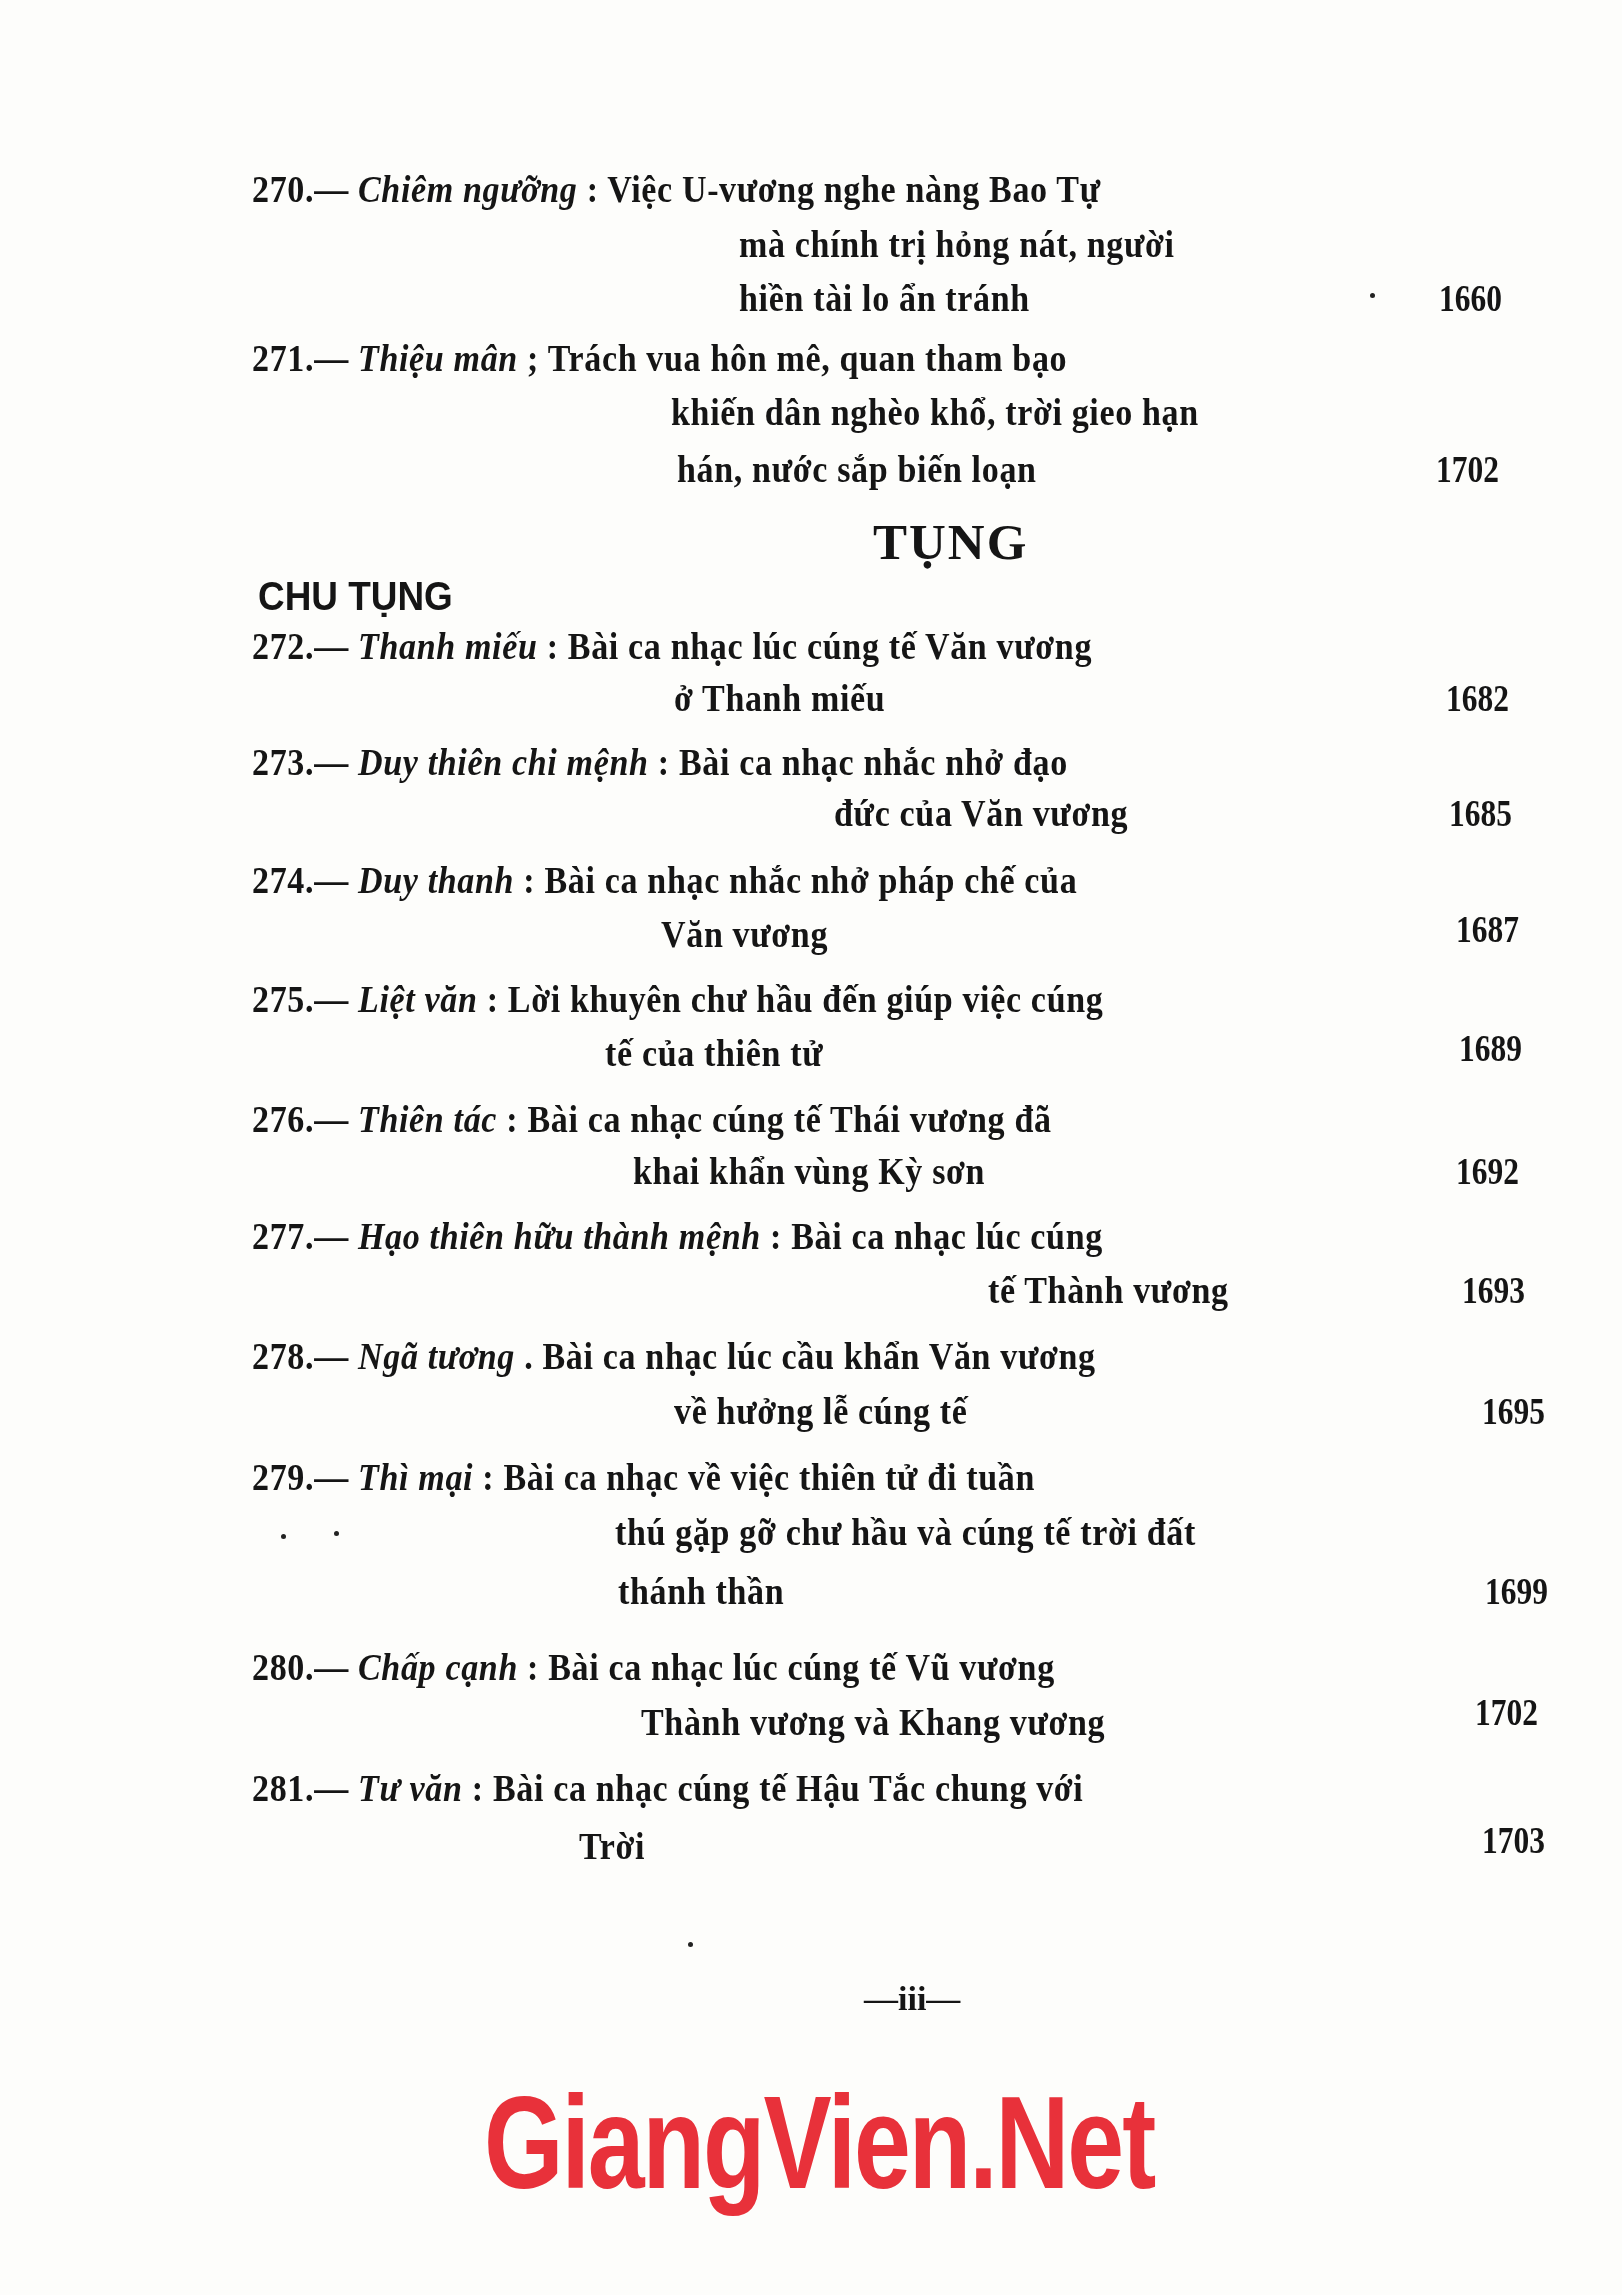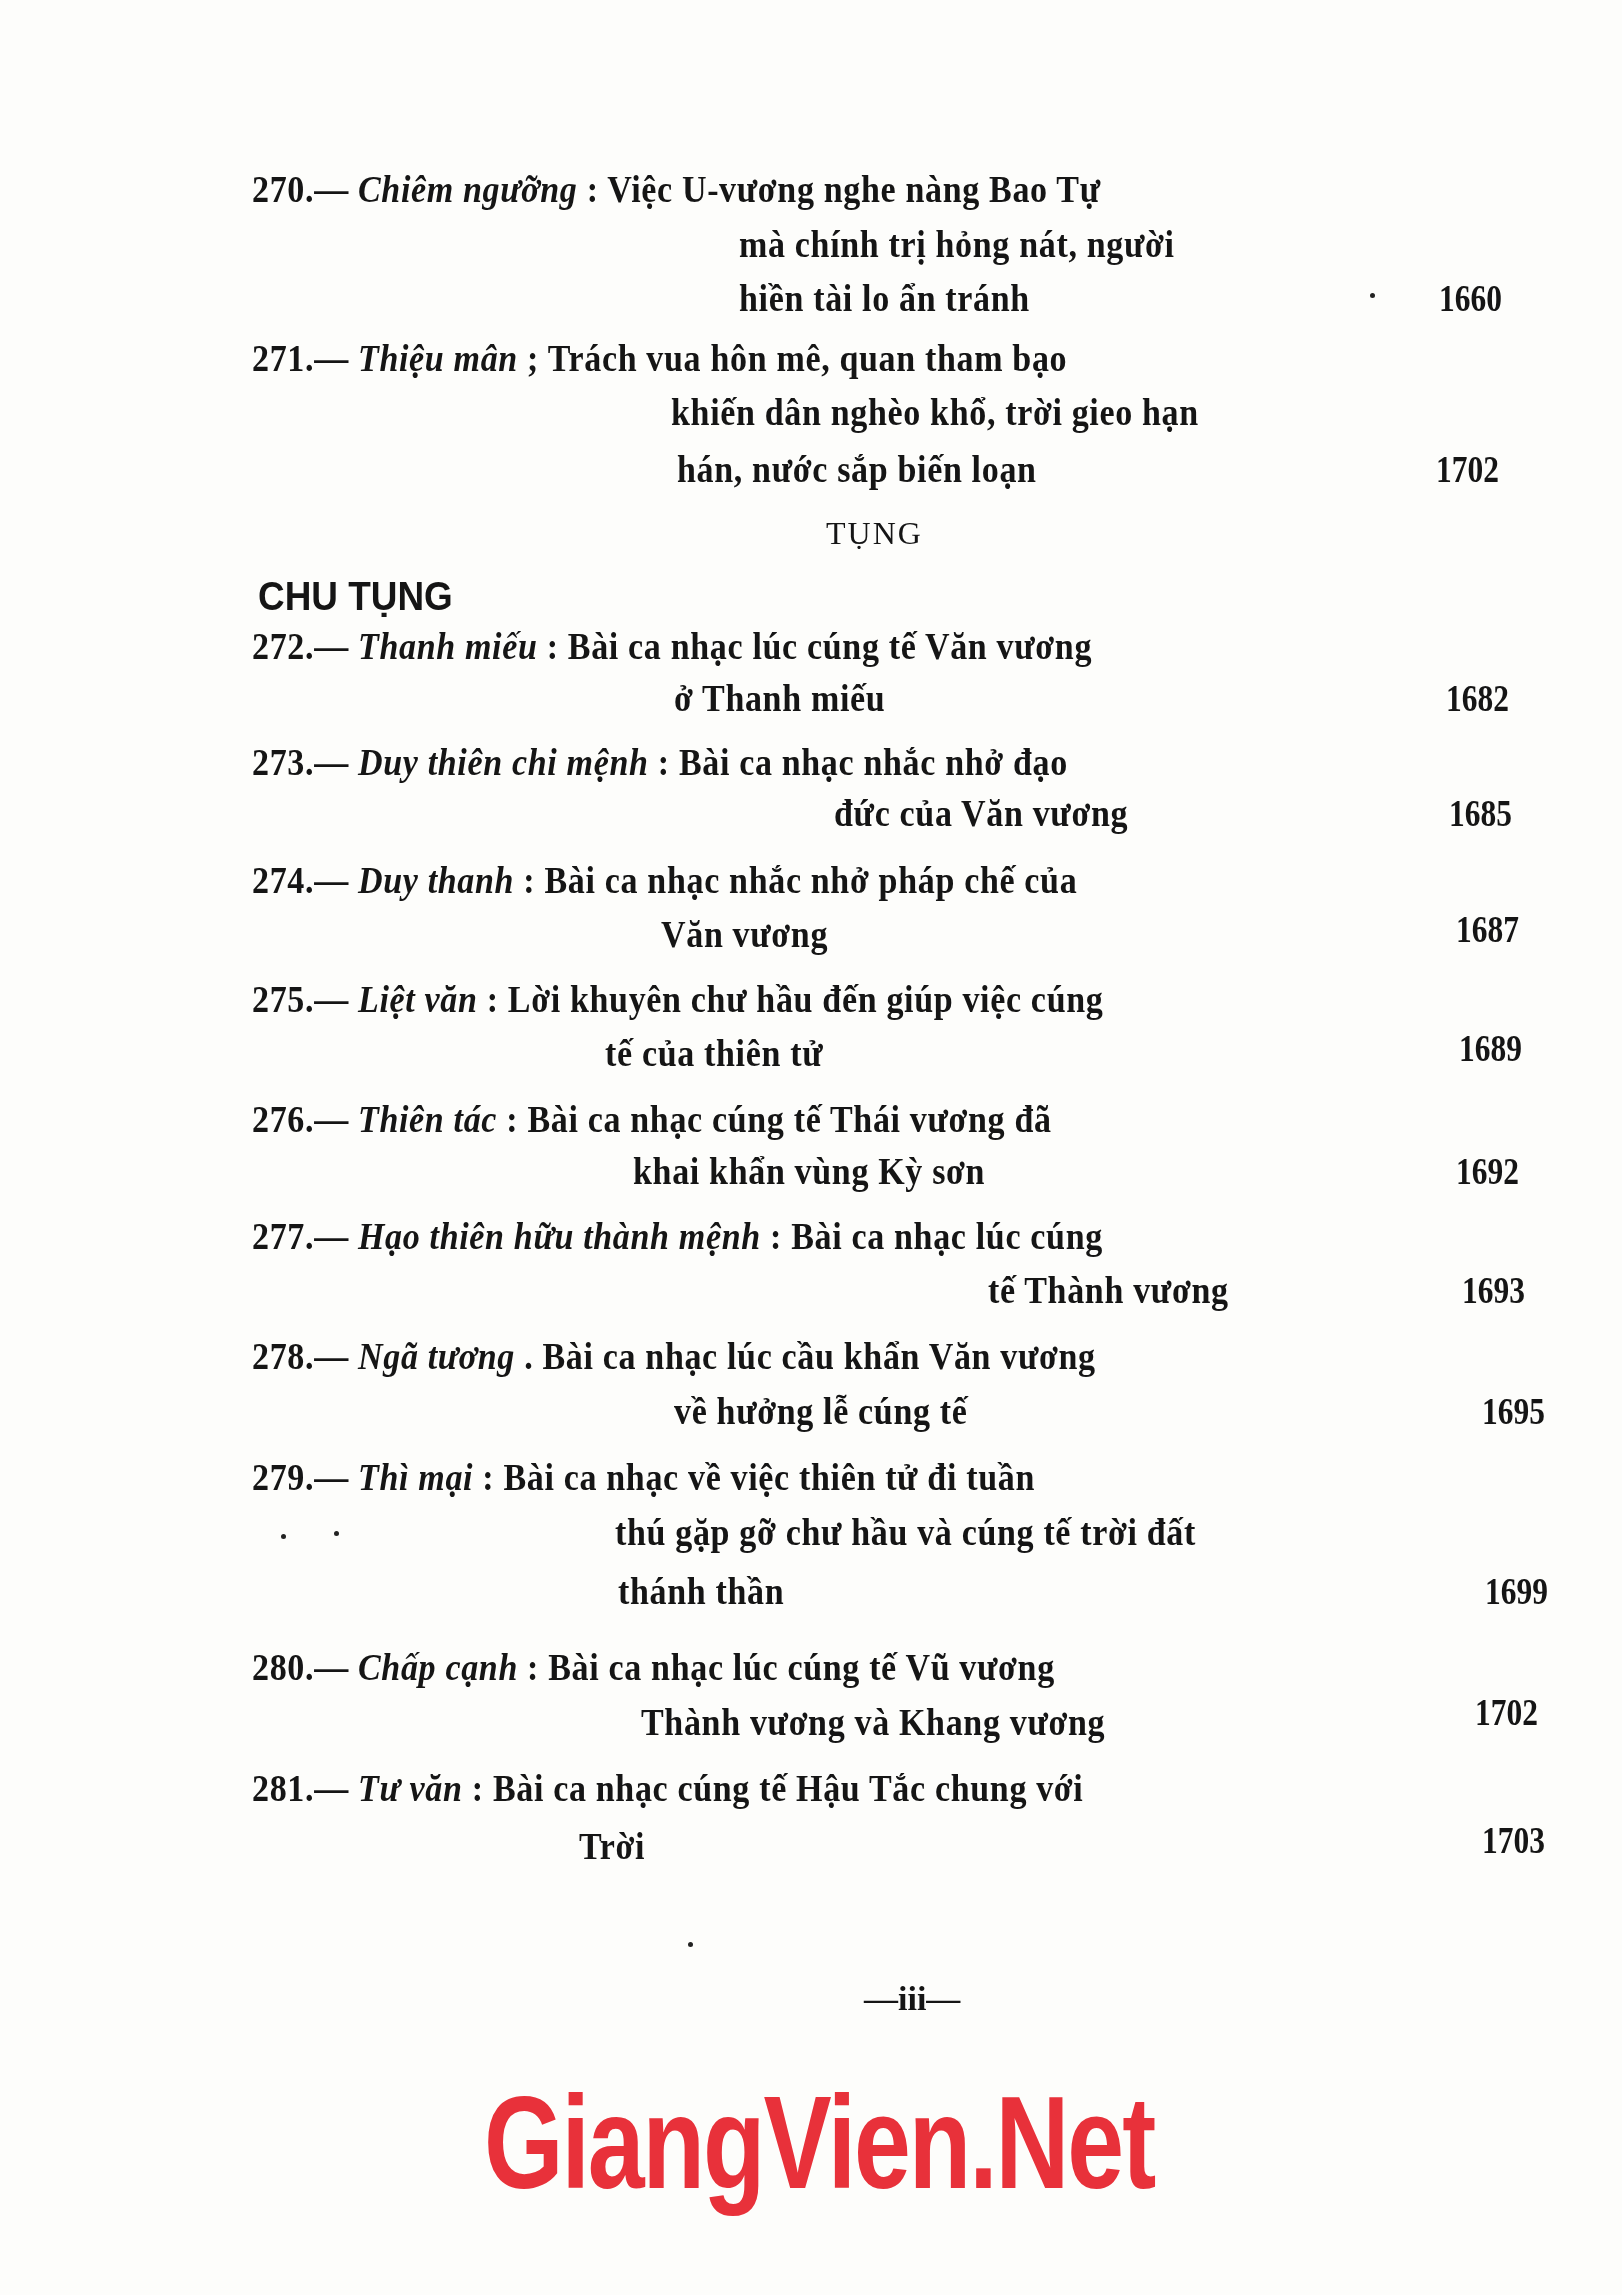--- a/index.html
+++ b/index.html
@@ -30,24 +30,25 @@
     position: absolute;
     font-size: 37px;
     font-weight: bold;
     line-height: 1;
     white-space: nowrap;
     transform: scaleX(0.85);
     transform-origin: left top;
   }
   .section {
     position: absolute;
-    font-size: 32px;
-    font-weight: normal;
+    font-size: 51px;
+    font-weight: bold;
     letter-spacing: 2px;
     line-height: 1;
+    margin-left: 47px;
   }
   .subsection {
     position: absolute;
     font-family: "Liberation Sans", "DejaVu Sans", sans-serif;
     font-size: 41px;
     font-weight: bold;
     line-height: 1;
     transform: scaleX(0.9);
     transform-origin: left top;
   }

